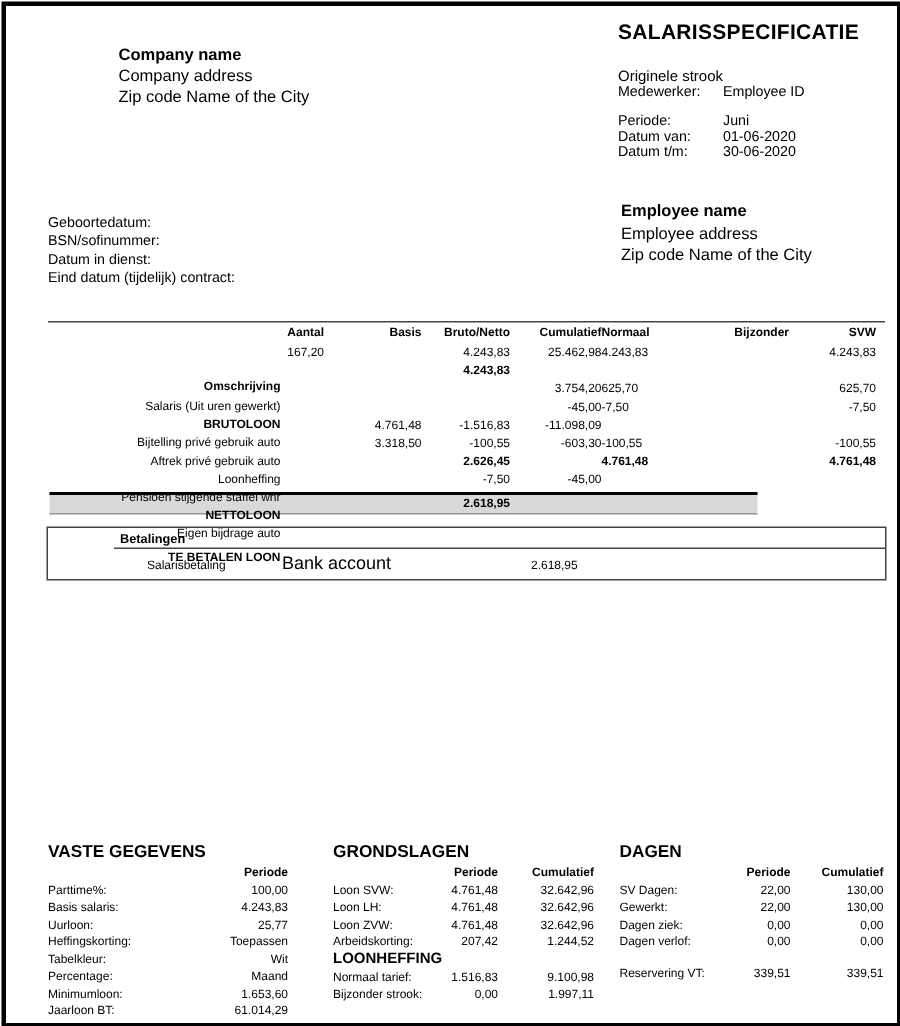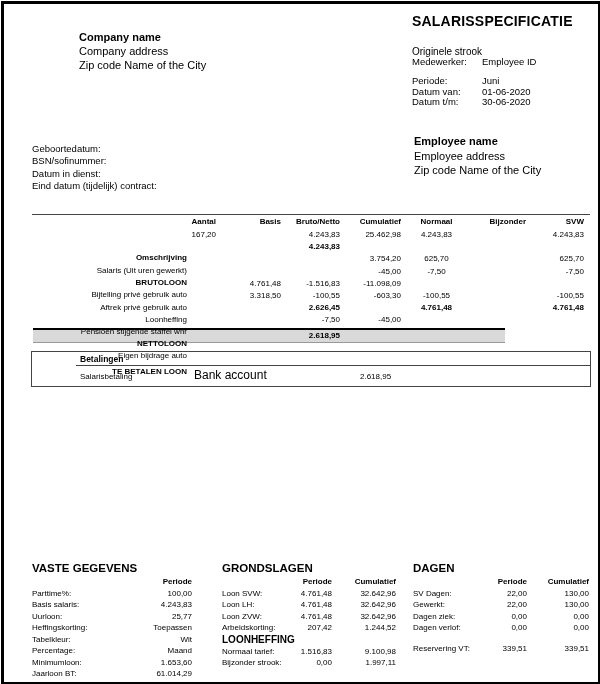--- a/index.html
+++ b/index.html
@@ -33,34 +33,34 @@
   
   .table-rule{left:28px;top:210px;width:558px;height:0;border-top:1px solid #444;}
   .salary-table{left:29px;top:212px;width:551px;font-size:8px;}
   .salary-table .trow{line-height:12.2px;height:12.2px;}
   .salary-table .thead{font-weight:bold;height:13px;line-height:11.5px;}
   .salary-table .c-omschrijving{width:154px;text-align:right;margin-top:36px;}
   .salary-table .c-aantal{width:29px;text-align:right;}
   .salary-table .c-basis{width:65px;text-align:right;}
   .salary-table .c-bruto_netto{width:59px;text-align:right;}
   .salary-table .c-cumulatief{width:61px;text-align:right;}
-  .salary-table .c-normaal{width:71px;text-align:center;}
+  .salary-table .c-normaal{width:71px;text-align:left;}
   .salary-table .c-bijzonder{width:54px;text-align:right;}
   .salary-table .c-svw{width:58px;text-align:right;}
   .salary-table .trow.highlight{
     background:#d9d9d9;border-top:2px solid #000;border-bottom:1px solid #999;
     width:472px;margin-top:1px;
   }
 
   
   .betalingen{left:27px;top:347px;width:560px;box-sizing:border-box;border:1px solid #444;padding-left:44px;}
   .bet-title{font-size:8.5px;font-weight:bold;padding:2px 4px 1px;border-bottom:1px solid #444;}
   .bet-row{display:flex;align-items:baseline;padding:2px 4px 4px;}
-  .bet-label{font-size:8px;width:90px;}
-  .bet-account{font-size:12px;width:166px;margin-left:24px;}
+  .bet-label{font-size:8px;width:90px;margin-left:18px;}
+  .bet-account{font-size:12px;width:166px;}
   .bet-amount{font-size:8px;width:28px;text-align:right;}
 
   
   .mini{font-size:8px;}
   .mini .trow{line-height:11.5px;}
   .mini .thead{font-weight:bold;}
   .bsec-title{font-size:11.5px;font-weight:bold;line-height:14px;margin-bottom:1px;}
   .vaste{left:28px;top:557px;width:160px;}
   .vaste .c-label{width:90px;text-align:left;}
   .vaste .c-periode{width:70px;text-align:right;}

